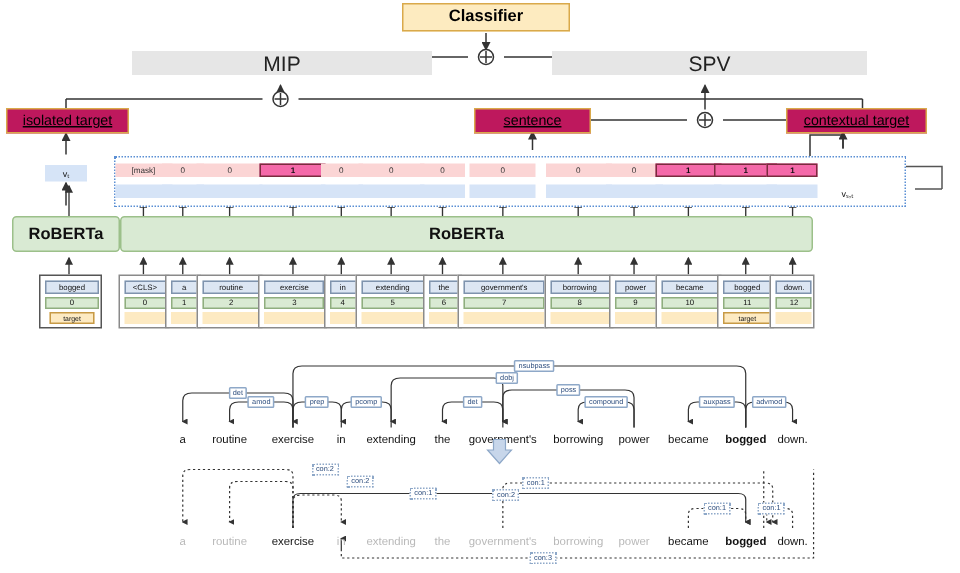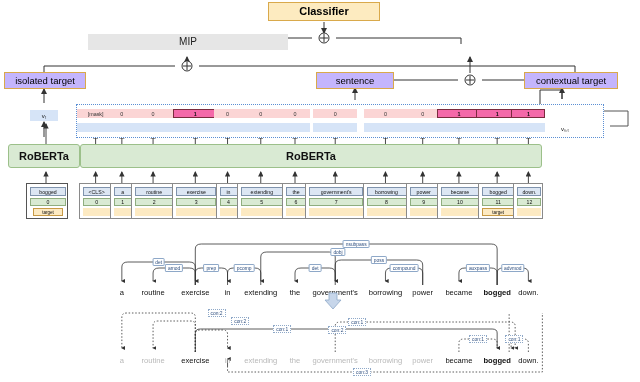--- a/index.html
+++ b/index.html
@@ -5,22 +5,22 @@
   html,body{margin:0;padding:0;background:#fff;}
   body{width:640px;height:382px;position:relative;overflow:hidden;
        font-family:"Liberation Sans", sans-serif;color:#000;}
   #stage{position:absolute;left:0;top:0;width:640px;height:354px;border-radius:11px;}
   svg.wires{position:absolute;left:0;top:0;width:640px;height:382px;pointer-events:none;}
   .box{position:absolute;box-sizing:border-box;display:flex;align-items:center;
        justify-content:center;text-align:center;line-height:1;}
 
   
   .classifier{background:#fdebc0;border:1px solid #d9a94b;font-size:11px;font-weight:bold;}
-  .bandbar{background:#e6e6e6;font-size:10px;color:#222;}
-  .tgtbox{background:#c4b5fd;border:1px solid #d9a94b;font-size:9.5px;}
+  .bandbar{background:#e6e6e6;font-size:14px;color:#222;}
+  .tgtbox{background:#be185d;border:1px solid #d9a94b;font-size:9.5px;text-decoration:underline;}
 
   
   .embwrap{position:absolute;border:1px dotted #5b8fd4;background:#fff;box-sizing:border-box;}
   .pink{position:absolute;background:#fbd5d5;height:9px;box-sizing:border-box;
         font-size:5.4px;color:#333;display:flex;align-items:center;justify-content:center;}
   .pink.hot{background:#f469a9;border:1.2px solid #7a2b3e;color:#111;font-weight:bold;}
   .blu{position:absolute;background:#d6e4f7;height:9px;box-sizing:border-box;}
 
   
   .roberta{background:#d9ead3;border:1px solid #9cc08a;border-radius:3px;
@@ -176,20 +176,21 @@
         <path d="M528.3846153846154,352 L528.3846153846154,343 Q528.3846153846154,339 523.3846153846154,339 L516.1538461538462,339 Q511.15384615384613,339 511.15384615384613,343 L511.15384615384613,348" stroke-dasharray="1.5,1.8" marker-end="url(#dep)"></path>
         <path d="M227.53846153846152,366 L227.53846153846152,372 L542.3846153846154,372 L542.3846153846154,313" stroke-dasharray="1.5,1.8" fill="none" stroke="#333" stroke-width="0.8"></path>
         <line x1="227.53846153846152" y1="366" x2="227.53846153846152" y2="359" marker-end="url(#depu)"></line>
         <path d="M509.15384615384613,352 L509.15384615384613,313" stroke-dasharray="1.5,1.8" fill="none" stroke="#333" stroke-width="0.8"></path>
       </g>
   </svg>
 
   <div class="box classifier" style="left:268px;top:2px;width:112px;height:19px;">Classifier</div>
 
   <div class="box bandbar" style="left:88px;top:34px;width:200px;height:16px;">MIP</div>
+  <div class="box bandbar" style="left:368px;top:34px;width:210px;height:16px;">SPV</div>
 
   <div class="box tgtbox" style="left:4px;top:72px;width:82px;height:17px;">isolated target</div>
   <div class="box tgtbox" style="left:524px;top:72px;width:94px;height:17px;">contextual target</div>
   <div class="box tgtbox" style="left:316px;top:72px;width:78px;height:17px;">sentence</div>
 
   <div class="vbox" style="left:30px;top:110px;width:28px;height:11px;">vₜ</div>
 
   <div class="embwrap" id="embwrap" style="left:76px;top:104px;width:528px;height:34px;"></div>
   <div class="vlab" style="left:565px;top:125px;">vₛ,ₜ</div>
 

